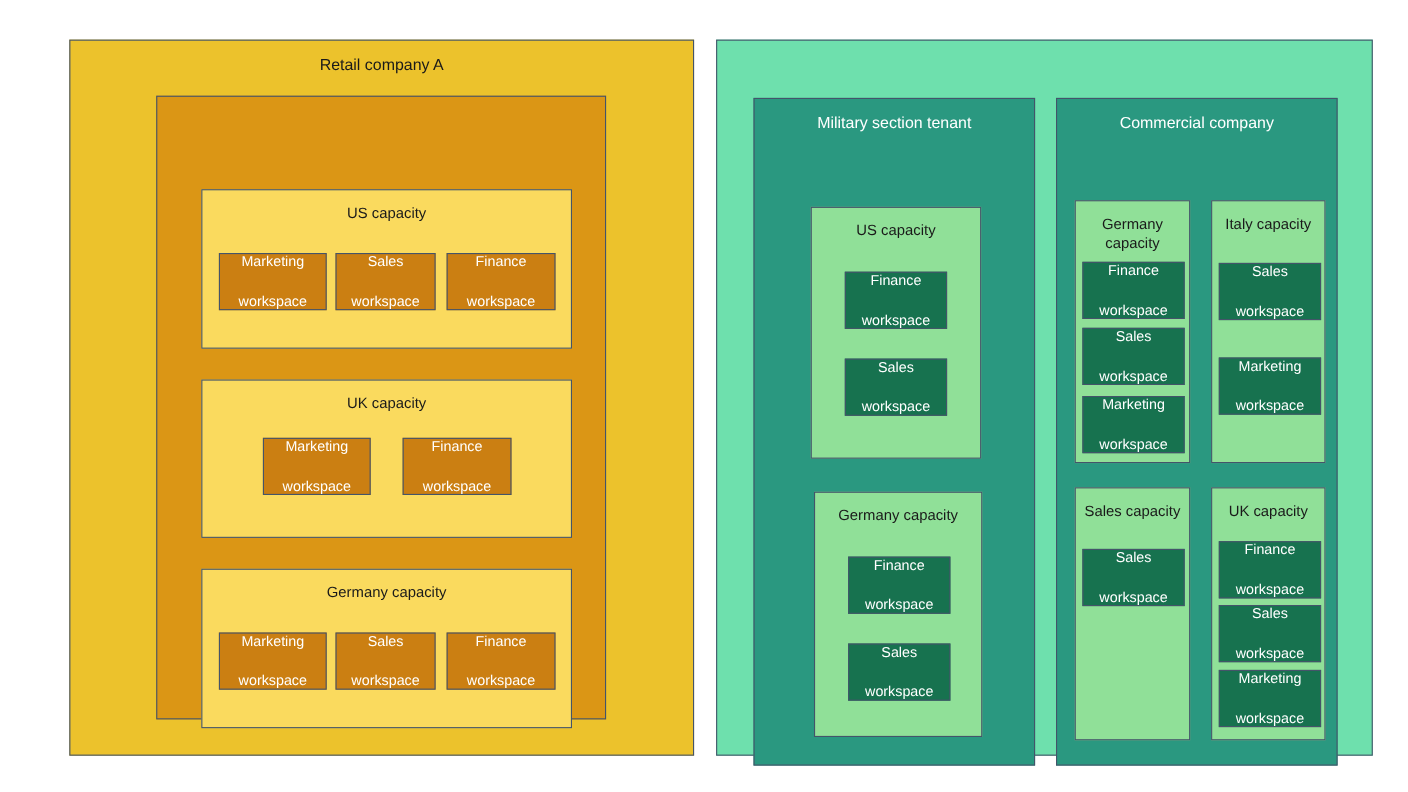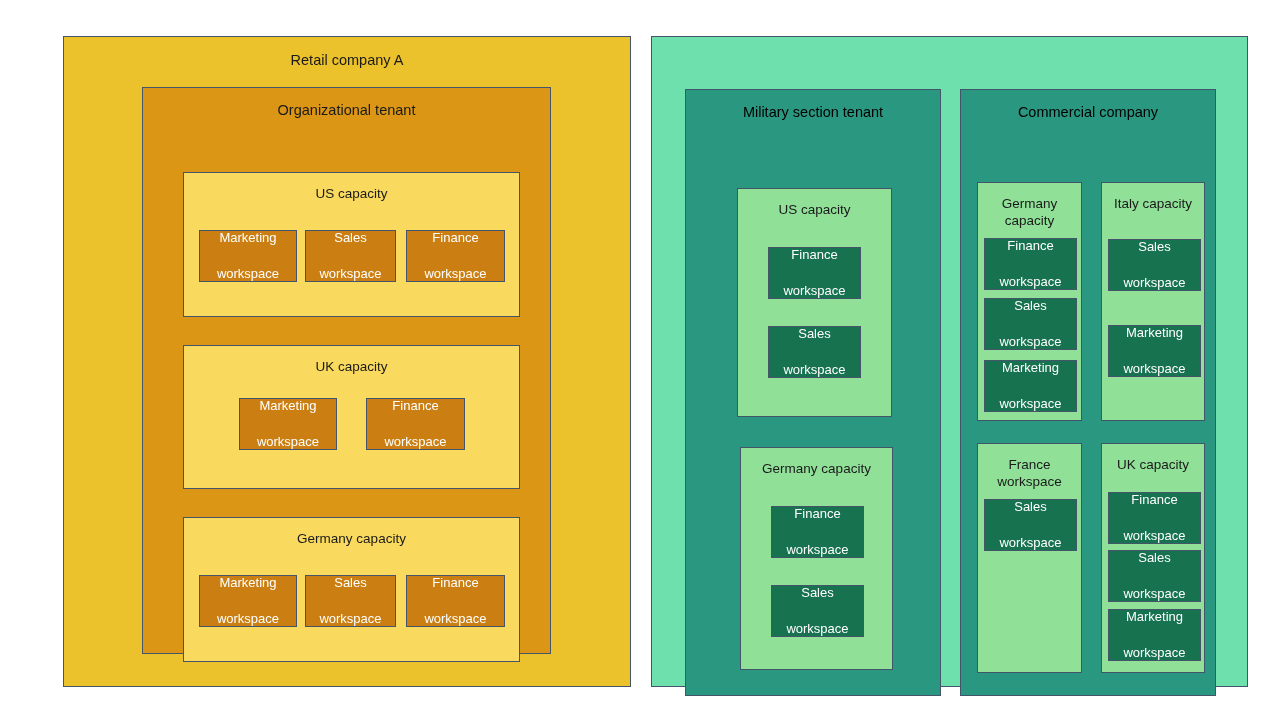--- a/index.html
+++ b/index.html
@@ -42,21 +42,21 @@
   .tenant-b { background: #2a9880; }
   .tenant-title {
     position: absolute;
     left: 0; right: 0;
     top: 13px;
     text-align: center;
     font-size: 14.5px;
     line-height: 18px;
   }
   .tenant-a .tenant-title { color: #1a1a1a; }
-  .tenant-b .tenant-title { color: #000000; }
+  .tenant-b .tenant-title { color: #ffffff; }
   
   .capacity-a { background: #fada5e; }
   .capacity-b { background: #90e098; }
   .capacity-title {
     position: absolute;
     left: 4px; right: 4px;
     top: 12px;
     text-align: center;
     font-size: 13.5px;
     color: #1a1a1a;
@@ -82,21 +82,20 @@
 </style>
 </head>
 <body>
 
 <div class="canvas">
 
   <div class="box company-a" style="left:63px; top:36px; width:568px; height:651px;">
     <div class="company-title">Retail company A</div>
 
     <div class="box tenant-a" style="left:78px; top:50px; width:409px; height:567px;">
-      <div class="tenant-title">Organizational tenant</div>
 
       <div class="box capacity-a" style="left:40px; top:84px; width:337px; height:145px;">
         <div class="capacity-title">US capacity</div>
         <div class="ws ws-a" style="left:15px; top:57px; width:98px; height:52px;">
           <span><span>Marketing</span><br>
           <span>workspace</span></span>
         </div>
         <div class="ws ws-a" style="left:121px; top:57px; width:91px; height:52px;">
           <span><span>Sales</span><br>
           <span>workspace</span></span>
@@ -194,21 +193,21 @@
           <span><span>Sales</span><br>
           <span>workspace</span></span>
         </div>
         <div class="ws ws-b" style="left:6px; top:142px; width:93px; height:52px;">
           <span><span>Marketing</span><br>
           <span>workspace</span></span>
         </div>
       </div>
 
       <div class="box capacity-b" style="left:16px; top:353px; width:105px; height:230px;">
-        <div class="capacity-title">France workspace</div>
+        <div class="capacity-title">Sales capacity</div>
         <div class="ws ws-b" style="left:6px; top:55px; width:93px; height:52px;">
           <span><span>Sales</span><br>
           <span>workspace</span></span>
         </div>
       </div>
 
       <div class="box capacity-b" style="left:140px; top:353px; width:104px; height:230px;">
         <div class="capacity-title">UK capacity</div>
         <div class="ws ws-b" style="left:6px; top:48px; width:93px; height:52px;">
           <span><span>Finance</span><br>

